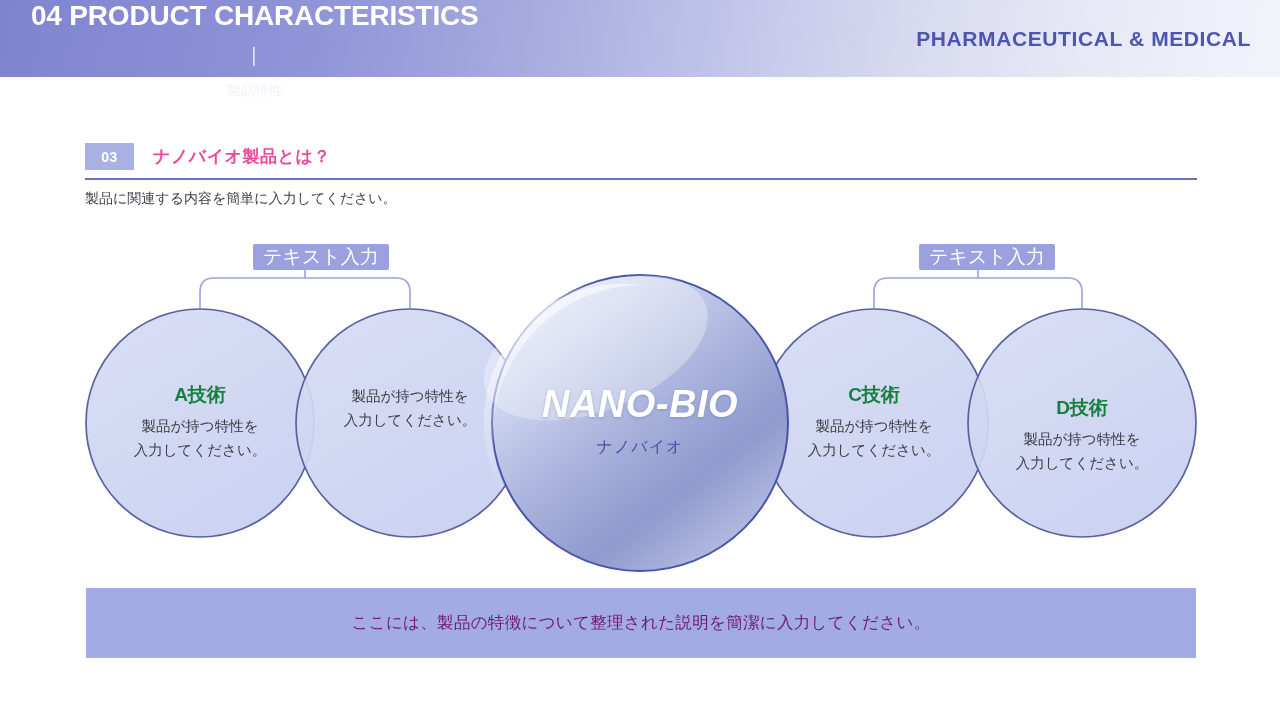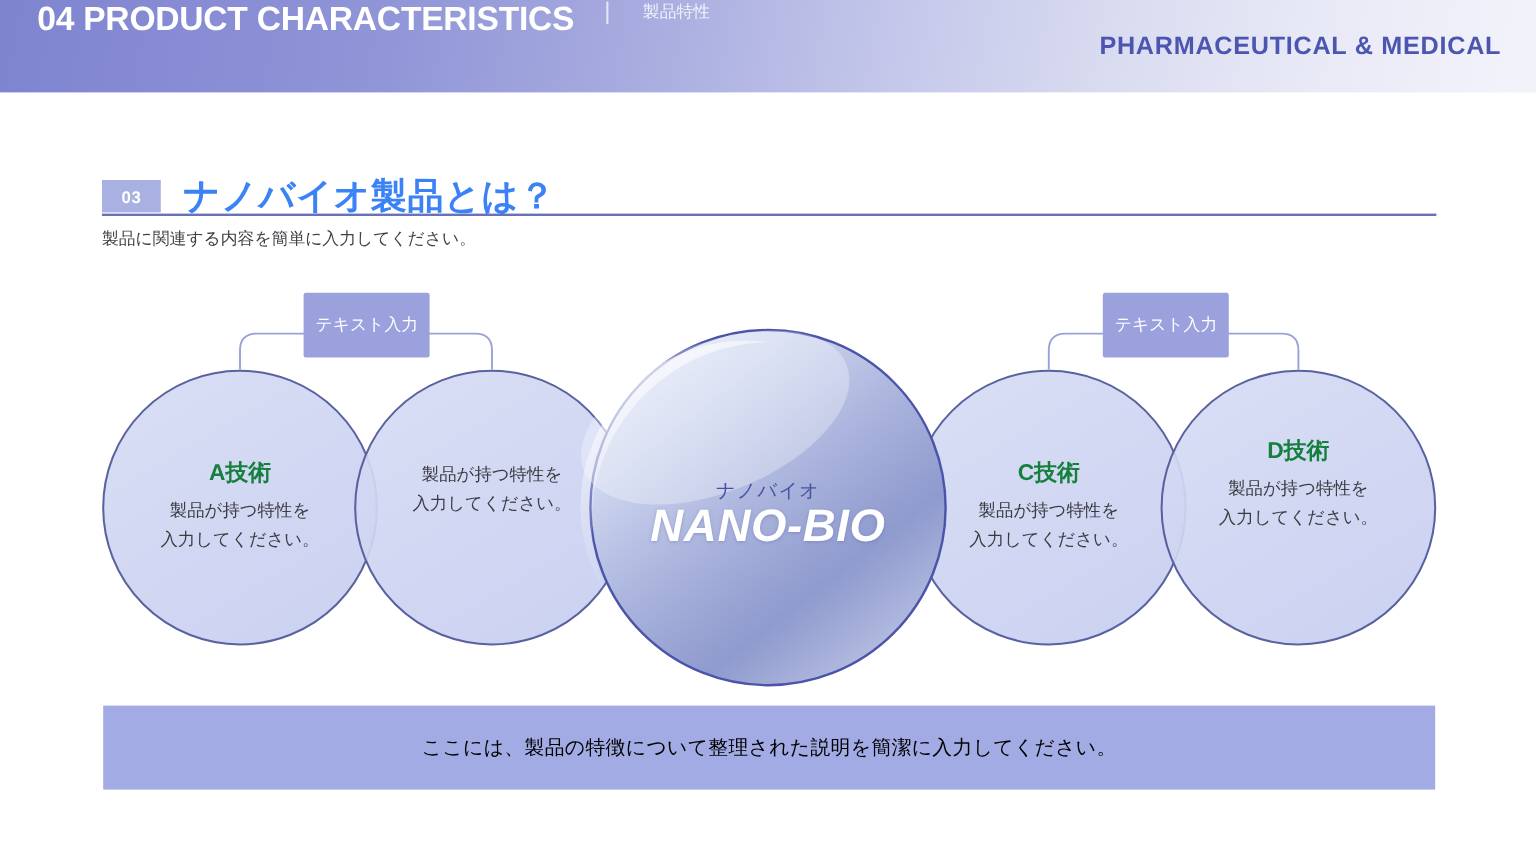--- a/index.html
+++ b/index.html
@@ -28,22 +28,23 @@
         #c4c7ea 58%,
         #d9dbf0 72%,
         #e8e9f6 85%,
         #f2f3fa 100%);
   }
   #header-left {
     position: absolute;
     left: 31px; top: 0;
     height: 77px;
     display: flex;
-    align-items: flex-start;
-    gap: 25px;
+    align-items: center;
+    gap: 13px;
+    flex-direction: column;
   }
   #header-number-title {
     color: #ffffff;
     font-size: 28px;
     font-weight: bold;
     letter-spacing: -0.2px;
     white-space: nowrap;
   }
   #header-divider {
     color: #e6e7f6;
@@ -89,22 +90,22 @@
     font-size: 14px;
     font-weight: bold;
     letter-spacing: 0.5px;
     display: flex;
     align-items: center;
     justify-content: center;
     flex: none;
   }
   #section-title {
     margin-left: 19px;
-    color: #3b82f6;
-    font-size: 30px;
+    color: #ec4899;
+    font-size: 17px;
     font-weight: bold;
     letter-spacing: 0.5px;
     white-space: nowrap;
   }
   #section-rule {
     position: absolute;
     left: 85px; top: 178px;
     width: 1112px; height: 2px;
     background: #6a72b6;
   }
@@ -124,23 +125,23 @@
   }
   #diagram-svg {
     position: absolute;
     left: 0; top: 0;
   }
 
   .tag-label {
     position: absolute;
     background: #9aa1dd;
     color: #ffffff;
-    font-size: 14px;
+    font-size: 19px;
     height: 26px;
-    padding: 14px 10px;
+    padding: 0 10px;
     display: flex;
     align-items: center;
     justify-content: center;
     border-radius: 2px;
     white-space: nowrap;
   }
   #tag-left { left: 253px; top: 14px; }
   #tag-right { left: 919px; top: 14px; }
 
   .node-text {
@@ -193,21 +194,21 @@
   #bottom-banner {
     position: absolute;
     left: 86px; top: 588px;
     width: 1110px; height: 70px;
     background: #a2abe4;
     display: flex;
     align-items: center;
     justify-content: center;
   }
   #bottom-banner-text {
-    color: #000000;
+    color: #701a75;
     font-size: 16.5px;
     letter-spacing: 0.3px;
     white-space: nowrap;
   }
 </style>
 </head>
 <body>
 
 <div id="header-bar">
   <div id="header-left">
@@ -285,29 +286,29 @@
   </div>
 
   <div class="node-text" style="left:764px; top:155px;">
     <div class="node-title">C技術</div>
     <div class="node-desc">
       <div>製品が持つ特性を</div>
       <div>入力してください。</div>
     </div>
   </div>
 
-  <div class="node-text" style="left:972px; top:137px;">
+  <div class="node-text" style="left:972px; top:168px;">
     <div class="node-title">D技術</div>
     <div class="node-desc">
       <div>製品が持つ特性を</div>
       <div>入力してください。</div>
     </div>
   </div>
 
   <div id="center-text">
+    <div id="center-title">NANO-BIO</div>
     <div id="center-subtitle">ナノバイオ</div>
-    <div id="center-title">NANO-BIO</div>
   </div>
 </div>
 
 <div id="bottom-banner">
   <span id="bottom-banner-text">ここには、製品の特徴について整理された説明を簡潔に入力してください。</span>
 </div>
 
 </body></html>

